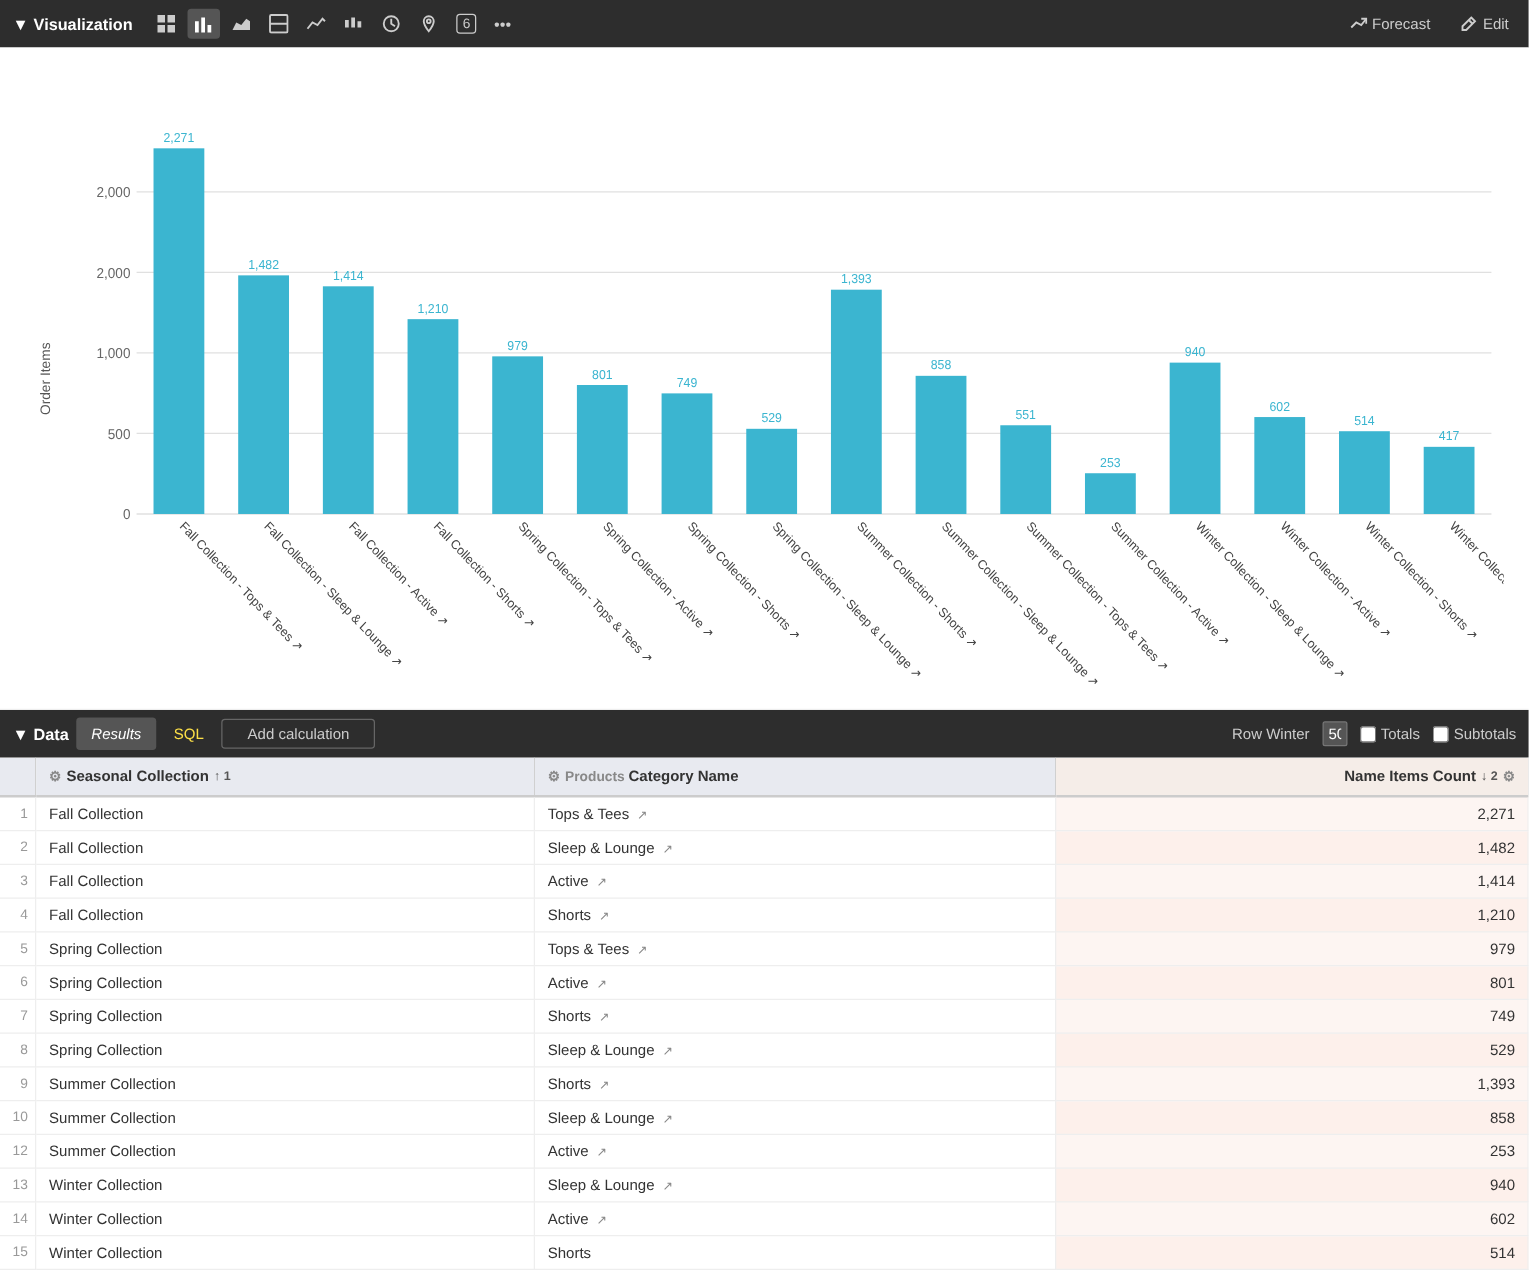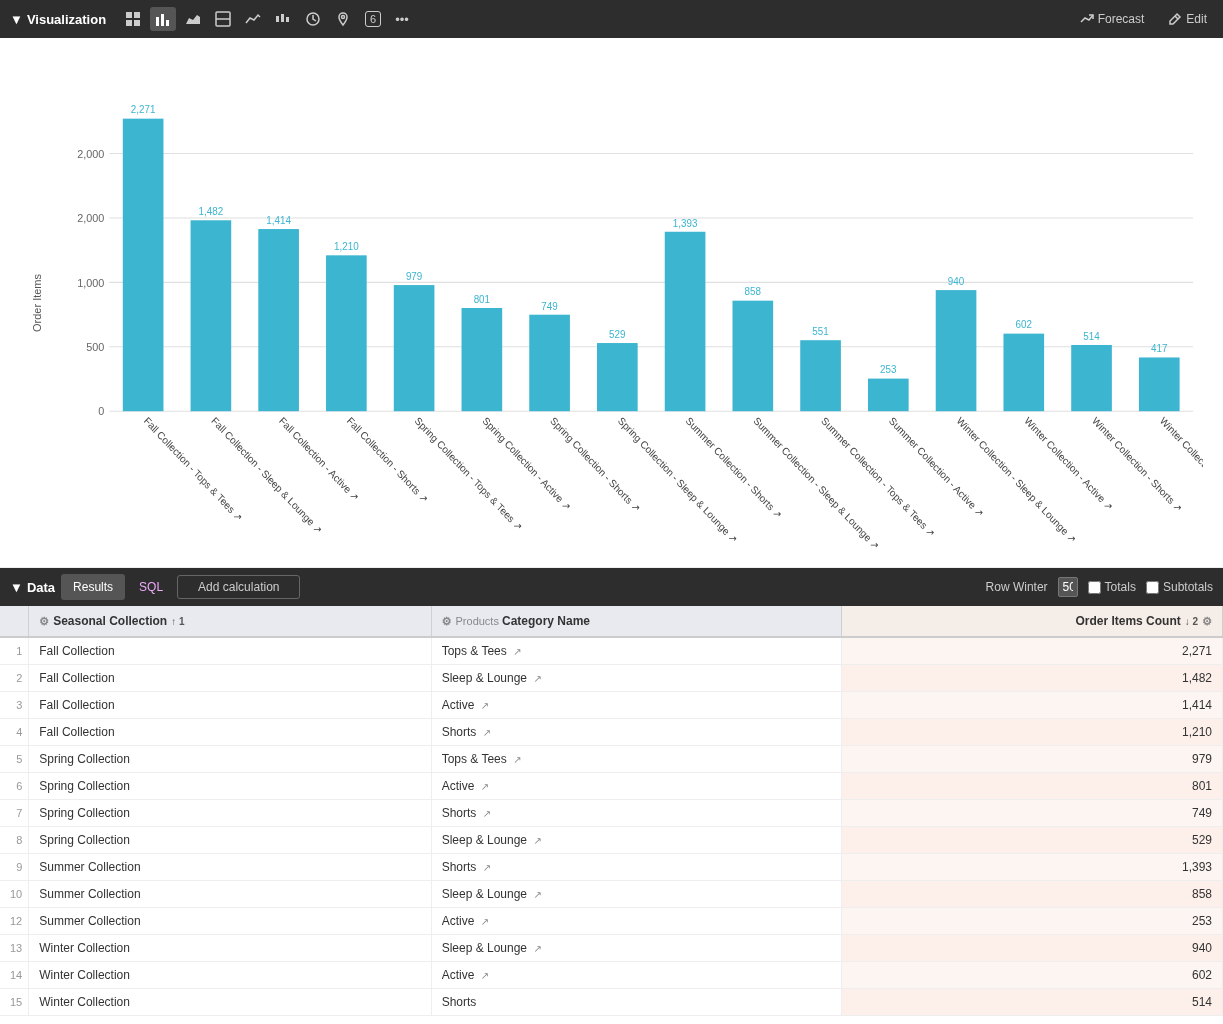--- a/index.html
+++ b/index.html
@@ -100,24 +100,24 @@
       font-size: 13px;
       display: flex;
       align-items: center;
       gap: 4px;
       margin-right: 4px;
     }
     .data-tab {
       padding: 6px 12px;
       cursor: pointer;
       font-size: 12px;
-      color: #f0abfc;
+      color: #fde047;
       border-radius: 3px;
     }
-    .data-tab.active { background: #555; color: #fff; }
+    .data-tab.active { background: #555; color: #fff; font-style: italic; }
     .data-panel-right {
       margin-left: auto;
       display: flex;
       align-items: center;
       gap: 10px;
       font-size: 12px;
     }
     .row-limit-input {
       width: 20px;
       background: #555;
@@ -388,26 +388,26 @@
         <th>
           <div class="col-header-inner">
             <span class="gear-icon">⚙</span>
             <span>Seasonal Collection</span>
             <span class="sort-icon">↑ 1</span>
           </div>
         </th>
         <th>
           <div class="col-header-inner">
             <span class="gear-icon">⚙</span>
-            <span><span style="color:#888;font-weight:400;font-size:11px;">Products </span>Category Name</span>
+            <span><span style="color:#888;font-weight:700;font-size:11px;">Products </span>Category Name</span>
           </div>
         </th>
         <th class="number-col num-col-header">
           <div class="col-header-inner" style="justify-content:flex-end;">
-            <span>Order Items Count</span>
+            <span>Name Items Count</span>
             <span class="sort-icon">↓ 2</span>
             <span class="gear-icon">⚙</span>
           </div>
         </th>
       </tr>
     </thead>
     <tbody id="table-body">
     <tr>
     <td class="row-num">1</td>
     <td>Fall Collection</td>

